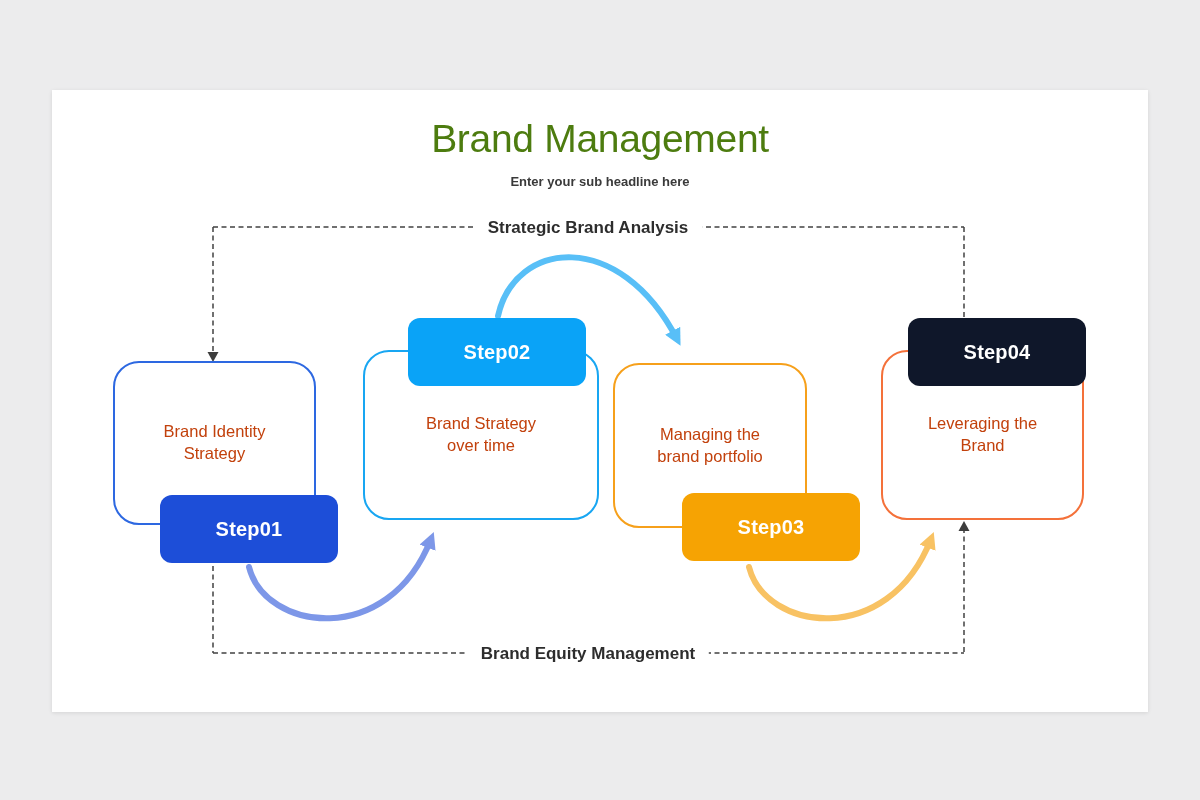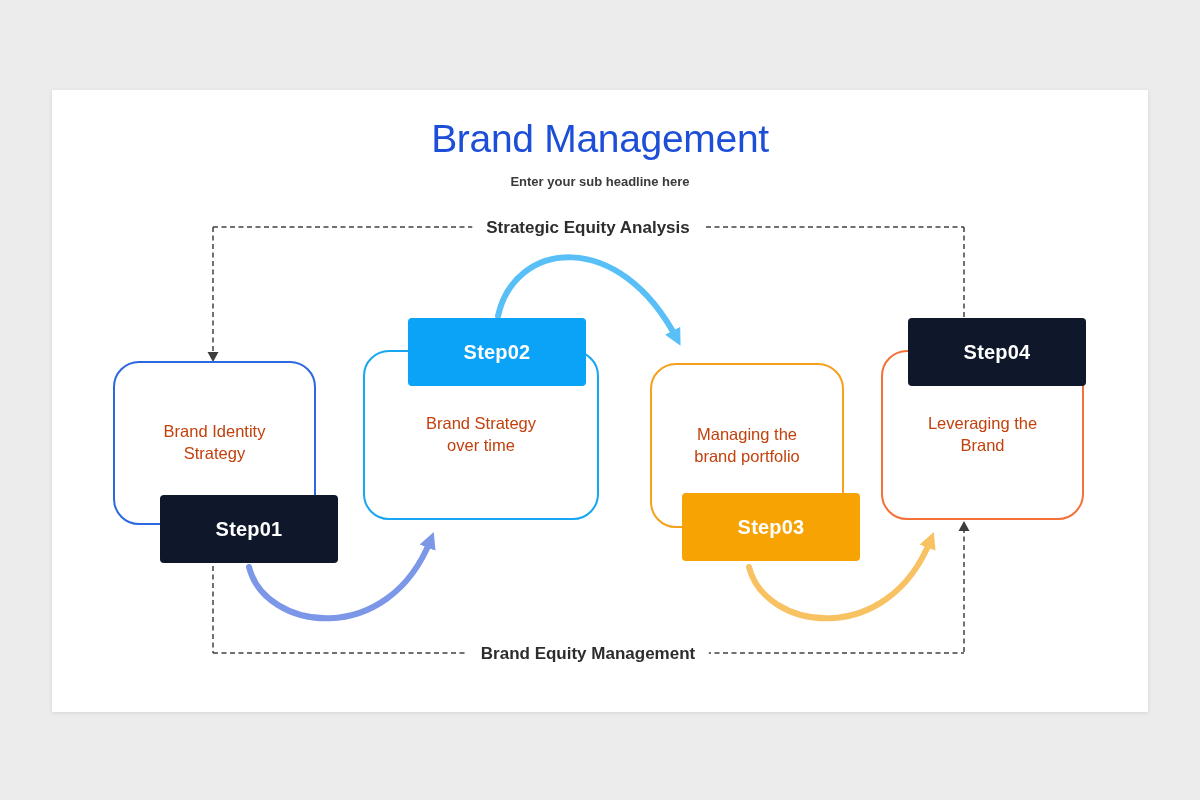--- a/index.html
+++ b/index.html
@@ -17,21 +17,21 @@
     background: #ffffff;
     box-shadow: 0 1px 4px rgba(0,0,0,0.10);
   }
   .slide-title {
     position: absolute;
     left: 0; right: 0; top: 26px;
     text-align: center;
     font-size: 39px;
     font-weight: 400;
     letter-spacing: -0.3px;
-    color: #1d4ed8;
+    color: #4d7c0f;
     line-height: 1.2;
   }
   .slide-subtitle {
     position: absolute;
     left: 0; right: 0; top: 84px;
     text-align: center;
     font-size: 13px;
     font-weight: 700;
     color: #3a3a3a;
   }
@@ -75,26 +75,26 @@
   }
   .card-label {
     max-width: 126px;
     text-align: center;
     font-size: 16.5px;
     line-height: 1.32;
     color: #c2410c;
   }
   .card-1 { left: 61px;  top: 271px; width: 203px; height: 164px; }
   .card-2 { left: 311px; top: 260px; width: 236px; height: 170px; }
-  .card-3 { left: 561px; top: 273px; width: 194px; height: 165px; margin-left: 37px; }
+  .card-3 { left: 561px; top: 273px; width: 194px; height: 165px; }
   .card-4 { left: 813px; top: 260px; width: 203px; height: 170px; margin-left: 16px; }
   .badge {
     position: absolute;
     width: 178px; height: 68px;
-    border-radius: 4px;
+    border-radius: 12px;
     display: flex;
     align-items: center;
     justify-content: center;
     color: #ffffff;
     font-size: 20px;
     font-weight: 700;
     letter-spacing: 0.2px;
   }
   .badge-1 { left: 108px; top: 405px; }
   .badge-2 { left: 356px; top: 228px; }
@@ -131,34 +131,34 @@
       <path d="M912 438 V563"></path>
     </g>
     <polygon class="dash-arrow" points="155.5,262 166.5,262 161,272"></polygon>
     <polygon class="dash-arrow" points="906.5,441 917.5,441 912,431"></polygon>
 
     <path class="arc" d="M197 477 C213 541 336 559 379 449" marker-end="url(#ah-peri)" style="stroke: rgb(125, 151, 232);"></path>
     <path class="arc" d="M446 226 C463 150 567 138 625 249" marker-end="url(#ah-sky)" style="stroke: rgb(88, 191, 247);"></path>
     <path class="arc" d="M697 477 C713 541 836 559 879 449" marker-end="url(#ah-amber)" style="stroke: rgb(248, 194, 99);"></path>
   </svg>
 
-  <div class="section-label top">Strategic Equity Analysis</div>
+  <div class="section-label top">Strategic Brand Analysis</div>
   <div class="section-label bottom">Brand Equity Management</div>
 
   <div class="card card-1" style="border-color: rgb(45, 104, 225);">
     <div class="card-label">Brand Identity Strategy</div>
   </div>
   <div class="card card-2" style="border-color: rgb(24, 166, 242);">
     <div class="card-label">Brand Strategy over time</div>
   </div>
   <div class="card card-3" style="border-color: rgb(246, 160, 27);">
     <div class="card-label">Managing the brand portfolio</div>
   </div>
   <div class="card card-4" style="border-color: rgb(244, 113, 58);">
     <div class="card-label">Leveraging the Brand</div>
   </div>
 
-  <div class="badge badge-1" style="background-color: #0f172a;">Step01</div>
+  <div class="badge badge-1" style="background-color: #1d4ed8;">Step01</div>
   <div class="badge badge-2" style="background-color: rgb(10, 163, 247);">Step02</div>
   <div class="badge badge-3" style="background-color: rgb(246, 163, 3);">Step03</div>
   <div class="badge badge-4" style="background-color: #0f172a;">Step04</div>
 
 </div>
 
 </body></html>

